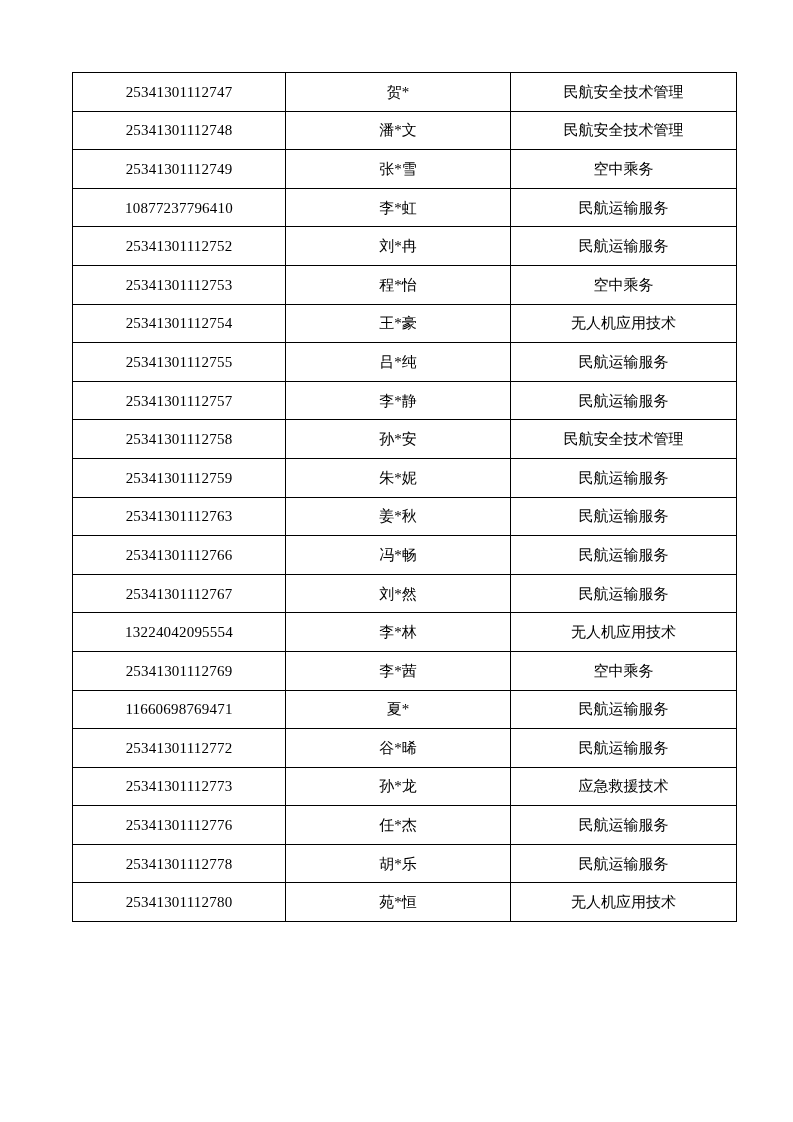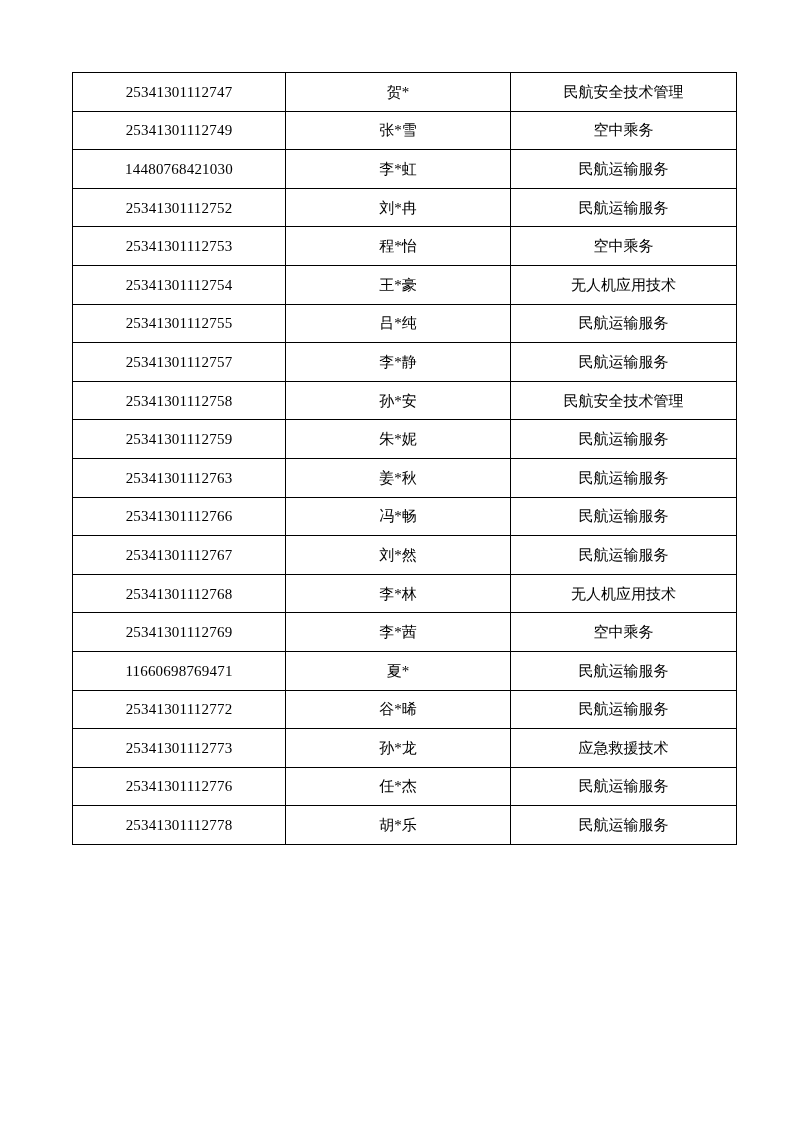--- a/index.html
+++ b/index.html
@@ -52,26 +52,31 @@
 
 <div class="page">
   <table class="roster">
     <tbody>
         <tr>
           <td class="col-id">25341301112747</td>
           <td class="col-name">贺*</td>
           <td class="col-major">民航安全技术管理</td>
         </tr>
         <tr>
+          <td class="col-id">25341301112748</td>
+          <td class="col-name">潘*文</td>
+          <td class="col-major">民航安全技术管理</td>
+        </tr>
+        <tr>
           <td class="col-id">25341301112749</td>
           <td class="col-name">张*雪</td>
           <td class="col-major">空中乘务</td>
         </tr>
         <tr>
-          <td class="col-id">14480768421030</td>
+          <td class="col-id">10877237796410</td>
           <td class="col-name">李*虹</td>
           <td class="col-major">民航运输服务</td>
         </tr>
         <tr>
           <td class="col-id">25341301112752</td>
           <td class="col-name">刘*冉</td>
           <td class="col-major">民航运输服务</td>
         </tr>
         <tr>
           <td class="col-id">25341301112753</td>
@@ -112,21 +117,21 @@
           <td class="col-id">25341301112766</td>
           <td class="col-name">冯*畅</td>
           <td class="col-major">民航运输服务</td>
         </tr>
         <tr>
           <td class="col-id">25341301112767</td>
           <td class="col-name">刘*然</td>
           <td class="col-major">民航运输服务</td>
         </tr>
         <tr>
-          <td class="col-id">25341301112768</td>
+          <td class="col-id">13224042095554</td>
           <td class="col-name">李*林</td>
           <td class="col-major">无人机应用技术</td>
         </tr>
         <tr>
           <td class="col-id">25341301112769</td>
           <td class="col-name">李*茜</td>
           <td class="col-major">空中乘务</td>
         </tr>
         <tr>
           <td class="col-id">11660698769471</td>
@@ -146,15 +151,20 @@
         <tr>
           <td class="col-id">25341301112776</td>
           <td class="col-name">任*杰</td>
           <td class="col-major">民航运输服务</td>
         </tr>
         <tr>
           <td class="col-id">25341301112778</td>
           <td class="col-name">胡*乐</td>
           <td class="col-major">民航运输服务</td>
         </tr>
+        <tr>
+          <td class="col-id">25341301112780</td>
+          <td class="col-name">苑*恒</td>
+          <td class="col-major">无人机应用技术</td>
+        </tr>
       </tbody>
   </table>
 </div>
 
 </body></html>

